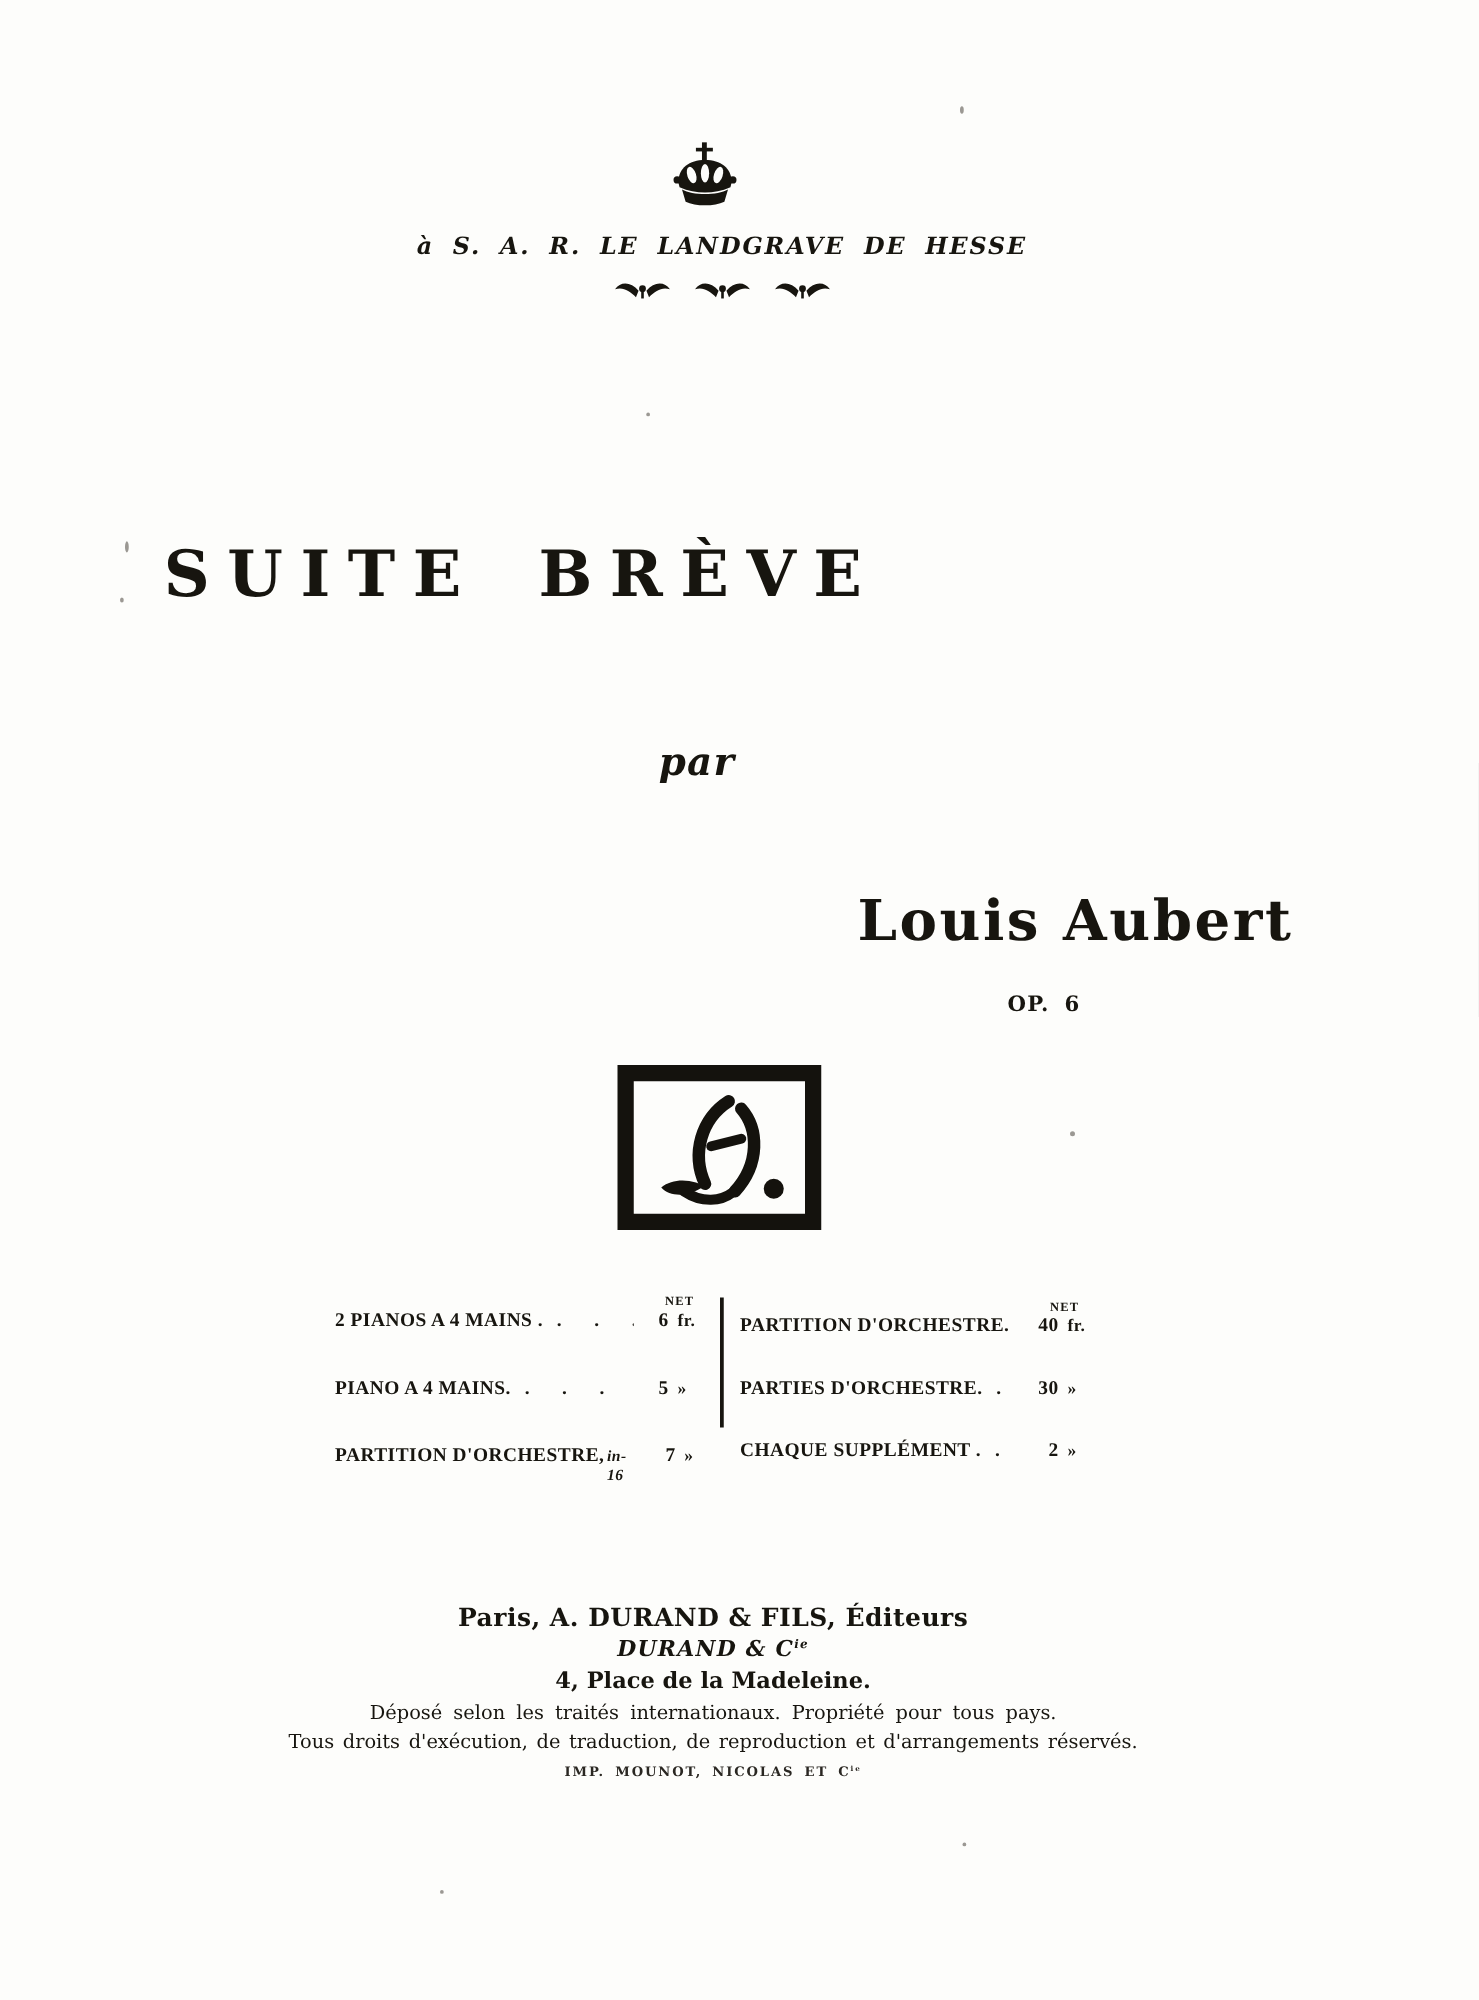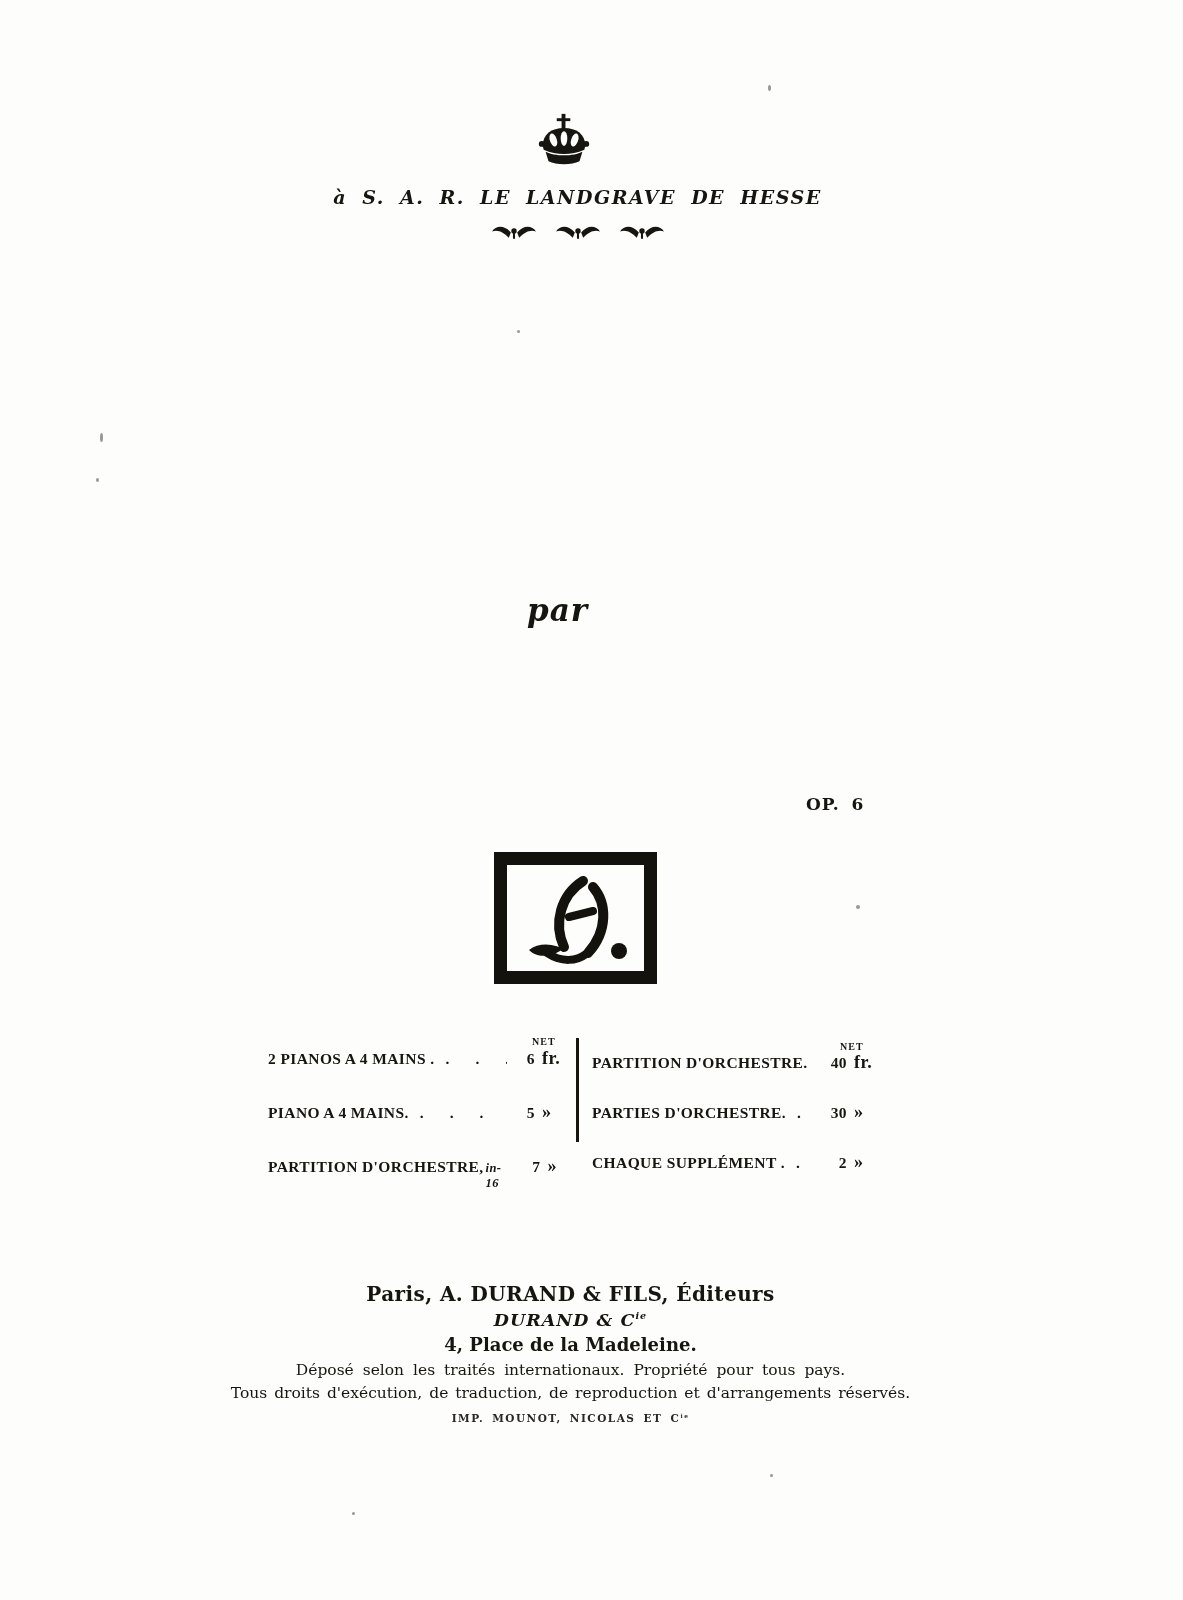--- a/index.html
+++ b/index.html
@@ -45,21 +45,21 @@
   .price-col-right { left:592px; top:1052px; width:290px;gap:16px; }
   .price-row {
     display:flex; align-items:baseline; height:34px;
     font-size:15.5px; font-weight:700; letter-spacing:0.4px;
     font-family:"Liberation Serif","DejaVu Serif",serif;
   }
   .price-label { white-space:nowrap; }
   .price-suffix { font-size:12.5px; font-style:italic; padding-left:2px; }
   .price-dots { flex:1; overflow:hidden; white-space:pre; padding-left:9px; font-weight:700; }
   .price-value { width:28px; text-align:right; font-weight:700; }
-  .price-unit { width:28px; padding-left:7px; font-size:18px; }
+  .price-unit { width:28px; padding-left:7px; font-size:14px; }
   .col-divider { left:576px; top:1038px; width:3px; height:104px; background:#17150f; }
 
   .publisher { top:1284px; transform:translateX(-21px); line-height:1; }
   .pub1 { font-size:20px; font-weight:700; letter-spacing:0.4px; margin-bottom:7px; }
   .pub2 { font-size:17.5px; font-weight:700; font-style:italic; letter-spacing:1px; margin-bottom:7px; }
   .pub3 { font-size:18px; font-weight:700; margin-bottom:9px; }
   .pub4 { font-size:15.5px; font-weight:500; word-spacing:4px; margin-bottom:7px; }
   .pub5 { font-size:15.5px; font-weight:500; word-spacing:2px; margin-bottom:12px; }
   .pub6 { font-size:10.5px; font-weight:700; letter-spacing:1.5px; word-spacing:3px; color:#2a2722; }
   .sup { font-size:0.55em; vertical-align:super; }
@@ -111,23 +111,25 @@
     <svg width="46" height="17" viewBox="0 0 44 16">
       <g fill="#17150f">
         <path d="M19 8 C13 1 5 1 1 7 C7 5 12 8 17 13 Z"></path>
         <path d="M25 8 C31 1 39 1 43 7 C37 5 32 8 27 13 Z"></path>
         <circle cx="22" cy="6.5" r="2.6"></circle>
         <rect x="21" y="8" width="2" height="6"></rect>
       </g>
     </svg>
   </div>
 
+  <div class="abs main-title">SUITE BRÈVE</div>
 
   <div class="abs byline">par</div>
 
+  <div class="abs composer">Louis Aubert</div>
 
   <div class="abs opus">OP. 6</div>
 
   <div class="abs logo-box">
     <svg width="137" height="106" viewBox="0 0 137 106" aria-hidden="true">
       <g stroke="#14120d" fill="none" stroke-linecap="round">
         <path d="M76 16 C54 30 46 58 57 82" stroke-width="10"></path>
         <path d="M86 22 C100 38 101 66 81 88" stroke-width="10"></path>
         <path d="M40 88 C55 98 70 96 79 89" stroke-width="8"></path>
         <path d="M62 52 L86 46" stroke-width="8"></path>

